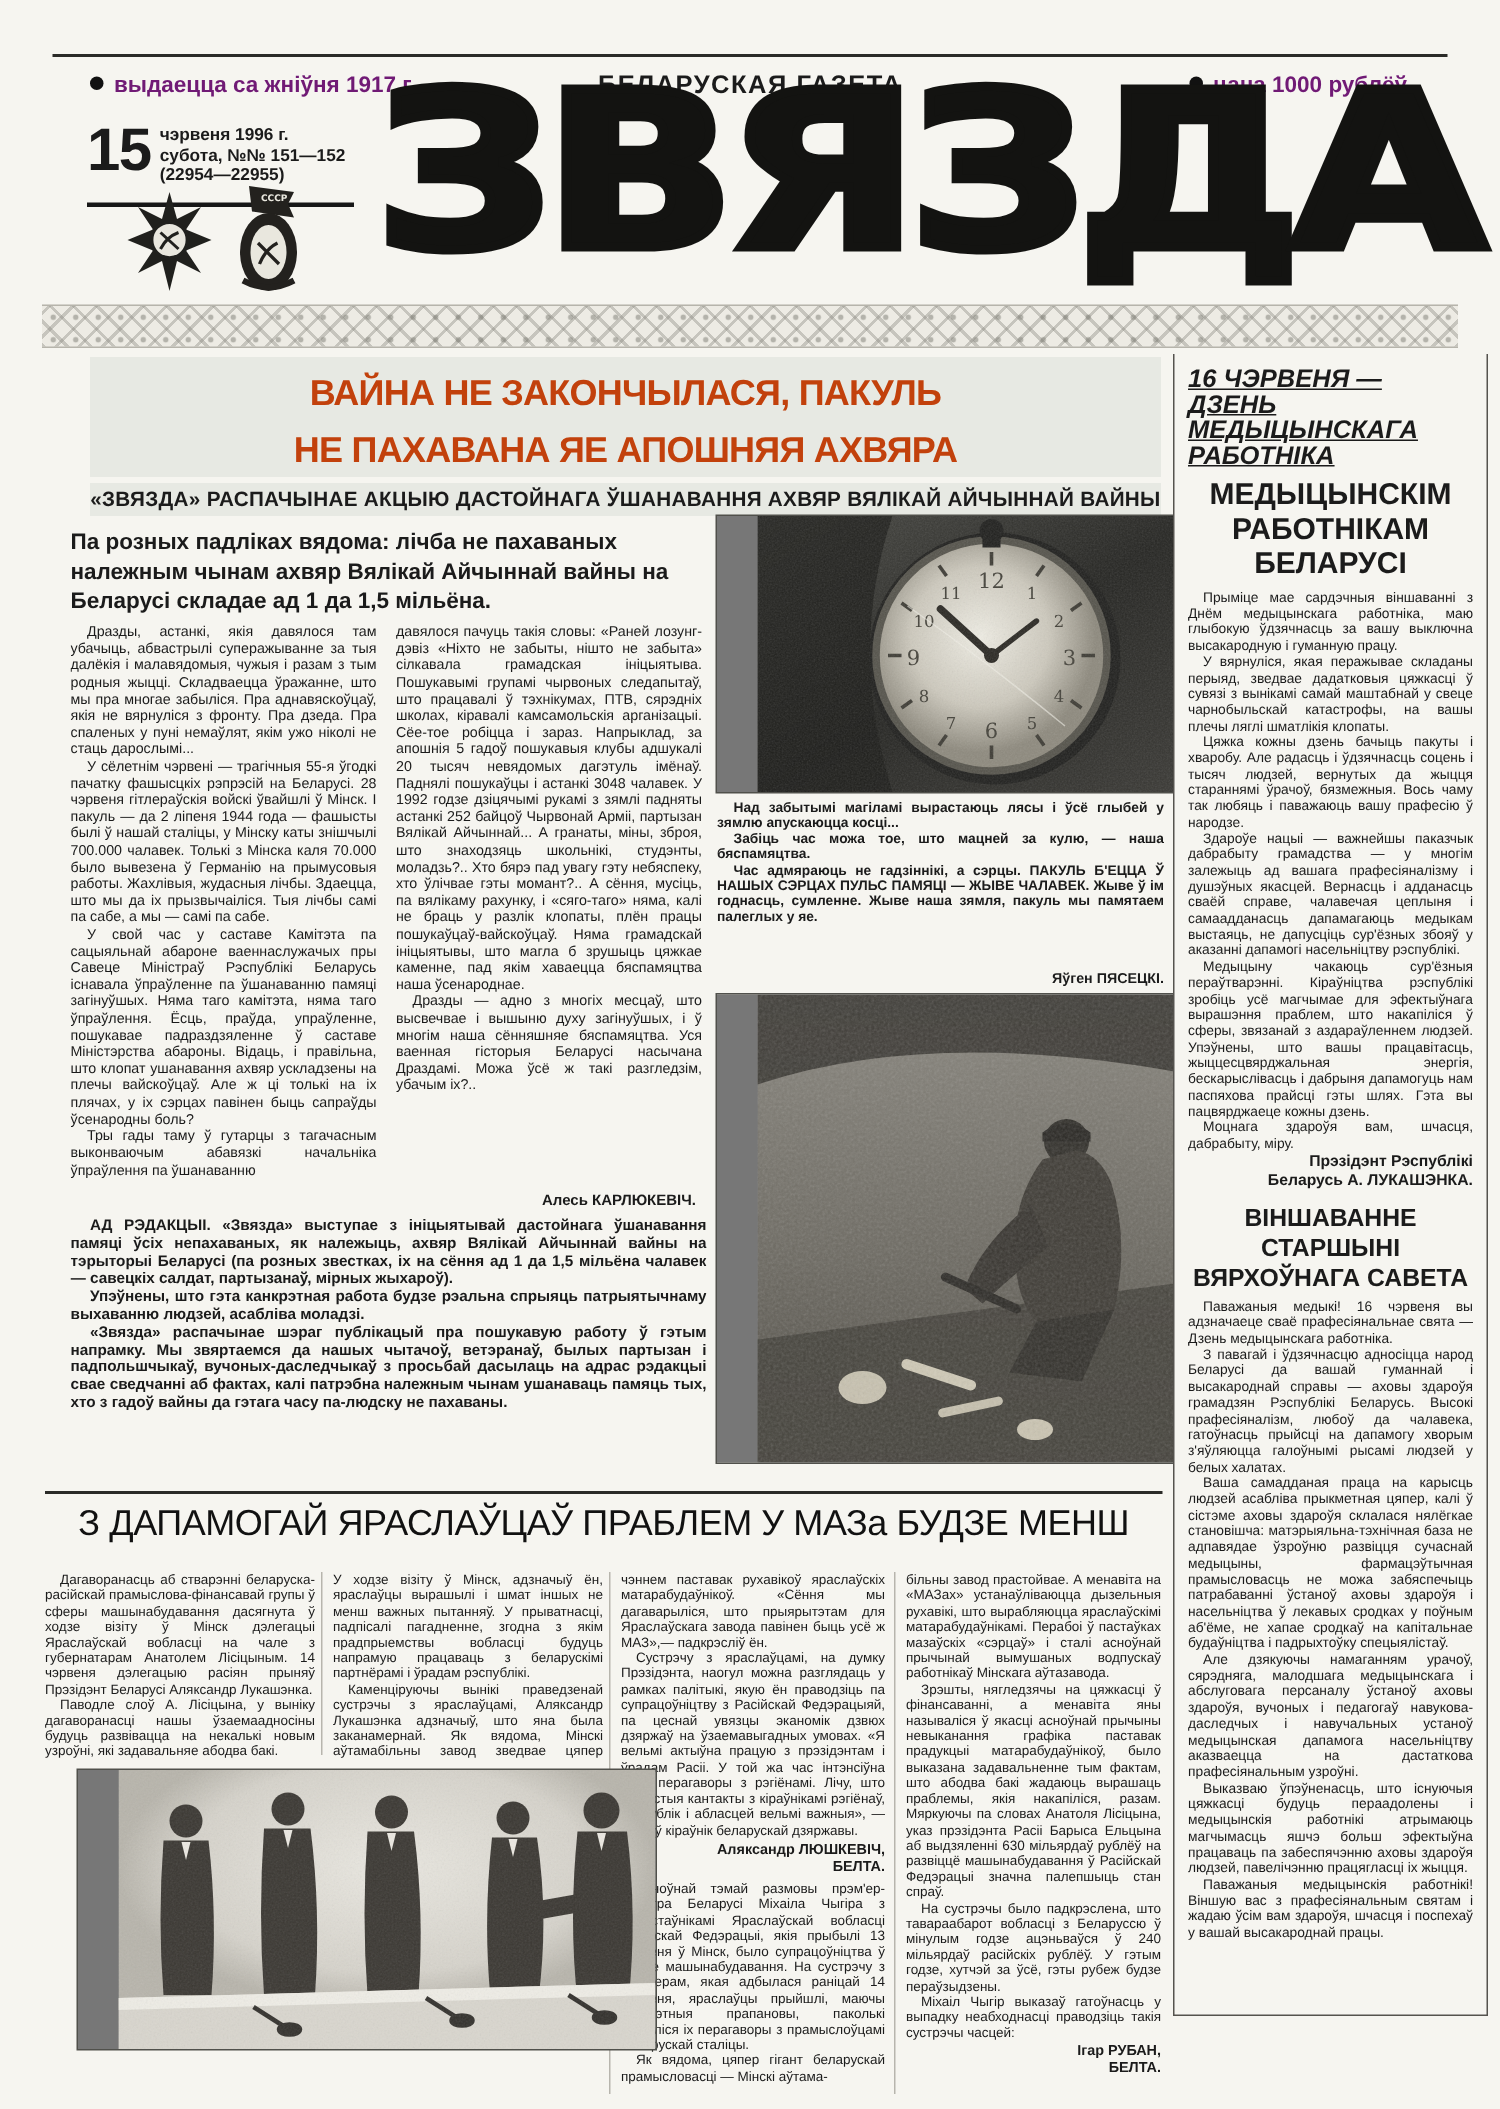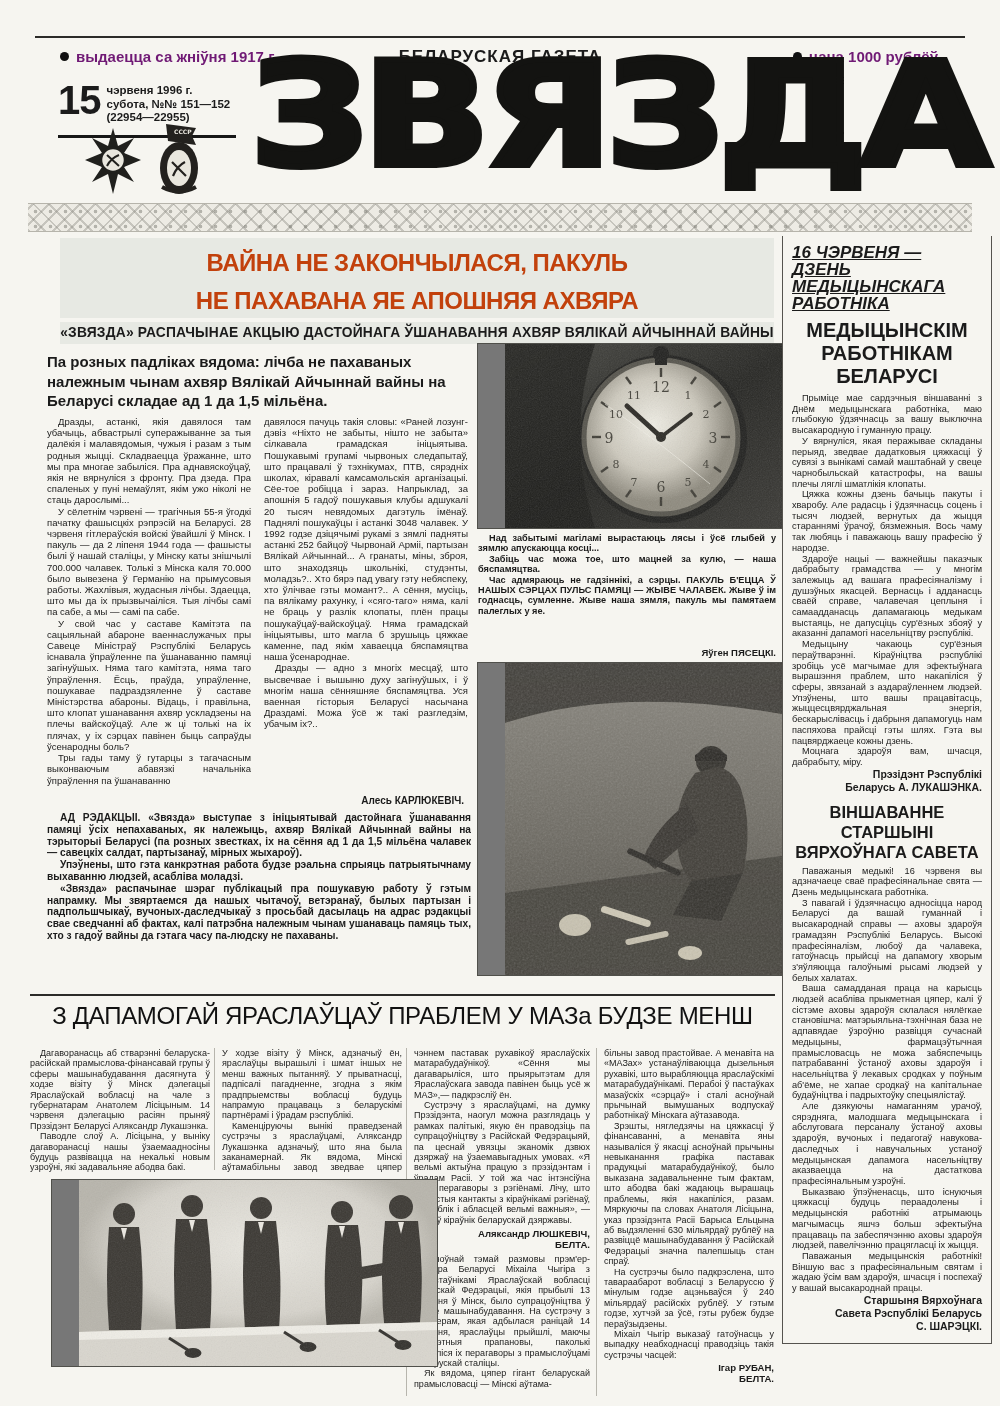--- a/index.html
+++ b/index.html
@@ -350,16 +350,13 @@
 Беларусь А. ЛУКАШЭНКА.</div>
   <div class="sbtitle2">ВІНШАВАННЕ СТАРШЫНІ ВЯРХОЎНАГА САВЕТА</div>
   <div class="jtext sbtext">
       <p>Паважаныя медыкі! 16 чэрвеня вы адзначаеце сваё прафесіянальнае свята — Дзень медыцынскага работніка.</p>
       <p>З павагай і ўдзячнасцю адносіцца народ Беларусі да вашай гуманнай і высакароднай справы — аховы здароўя грамадзян Рэспублікі Беларусь. Высокі прафесіяналізм, любоў да чалавека, гатоўнасць прыйсці на дапамогу хворым з'яўляюцца галоўнымі рысамі людзей у белых халатах.</p>
       <p>Ваша самадданая праца на карысць людзей асабліва прыкметная цяпер, калі ў сістэме аховы здароўя склалася нялёгкае становішча: матэрыяльна-тэхнічная база не адпавядае ўзроўню развіцця сучаснай медыцыны, фармацэўтычная прамысловасць не можа забяспечыць патрабаванні ўстаноў аховы здароўя і насельніцтва ў лекавых сродках у поўным аб'ёме, не хапае сродкаў на капітальнае будаўніцтва і падрыхтоўку спецыялістаў.</p>
       <p>Але дзякуючы намаганням урачоў, сярэдняга, малодшага медыцынскага і абслуговага персаналу ўстаноў аховы здароўя, вучоных і педагогаў навукова-даследчых і навучальных устаноў медыцынская дапамога насельніцтву аказваецца на дастаткова прафесіянальным узроўні.</p>
       <p>Выказваю ўпэўненасць, што існуючыя цяжкасці будуць пераадолены і медыцынскія работнікі атрымаюць магчымасць яшчэ больш эфектыўна працаваць па забеспячэнню аховы здароўя людзей, павелічэнню працягласці іх жыцця.</p>
       <p>Паважаныя медыцынскія работнікі! Віншую вас з прафесіянальным святам і жадаю ўсім вам здароўя, шчасця і поспехаў у вашай высакароднай працы.</p>
     </div>
-  <div class="sig sbsig" style="white-space: pre-line;">Старшыня Вярхоўнага
-Савета Рэспублікі Беларусь
-С. ШАРЭЦКІ.</div>
 </div>
 
 </body></html>

